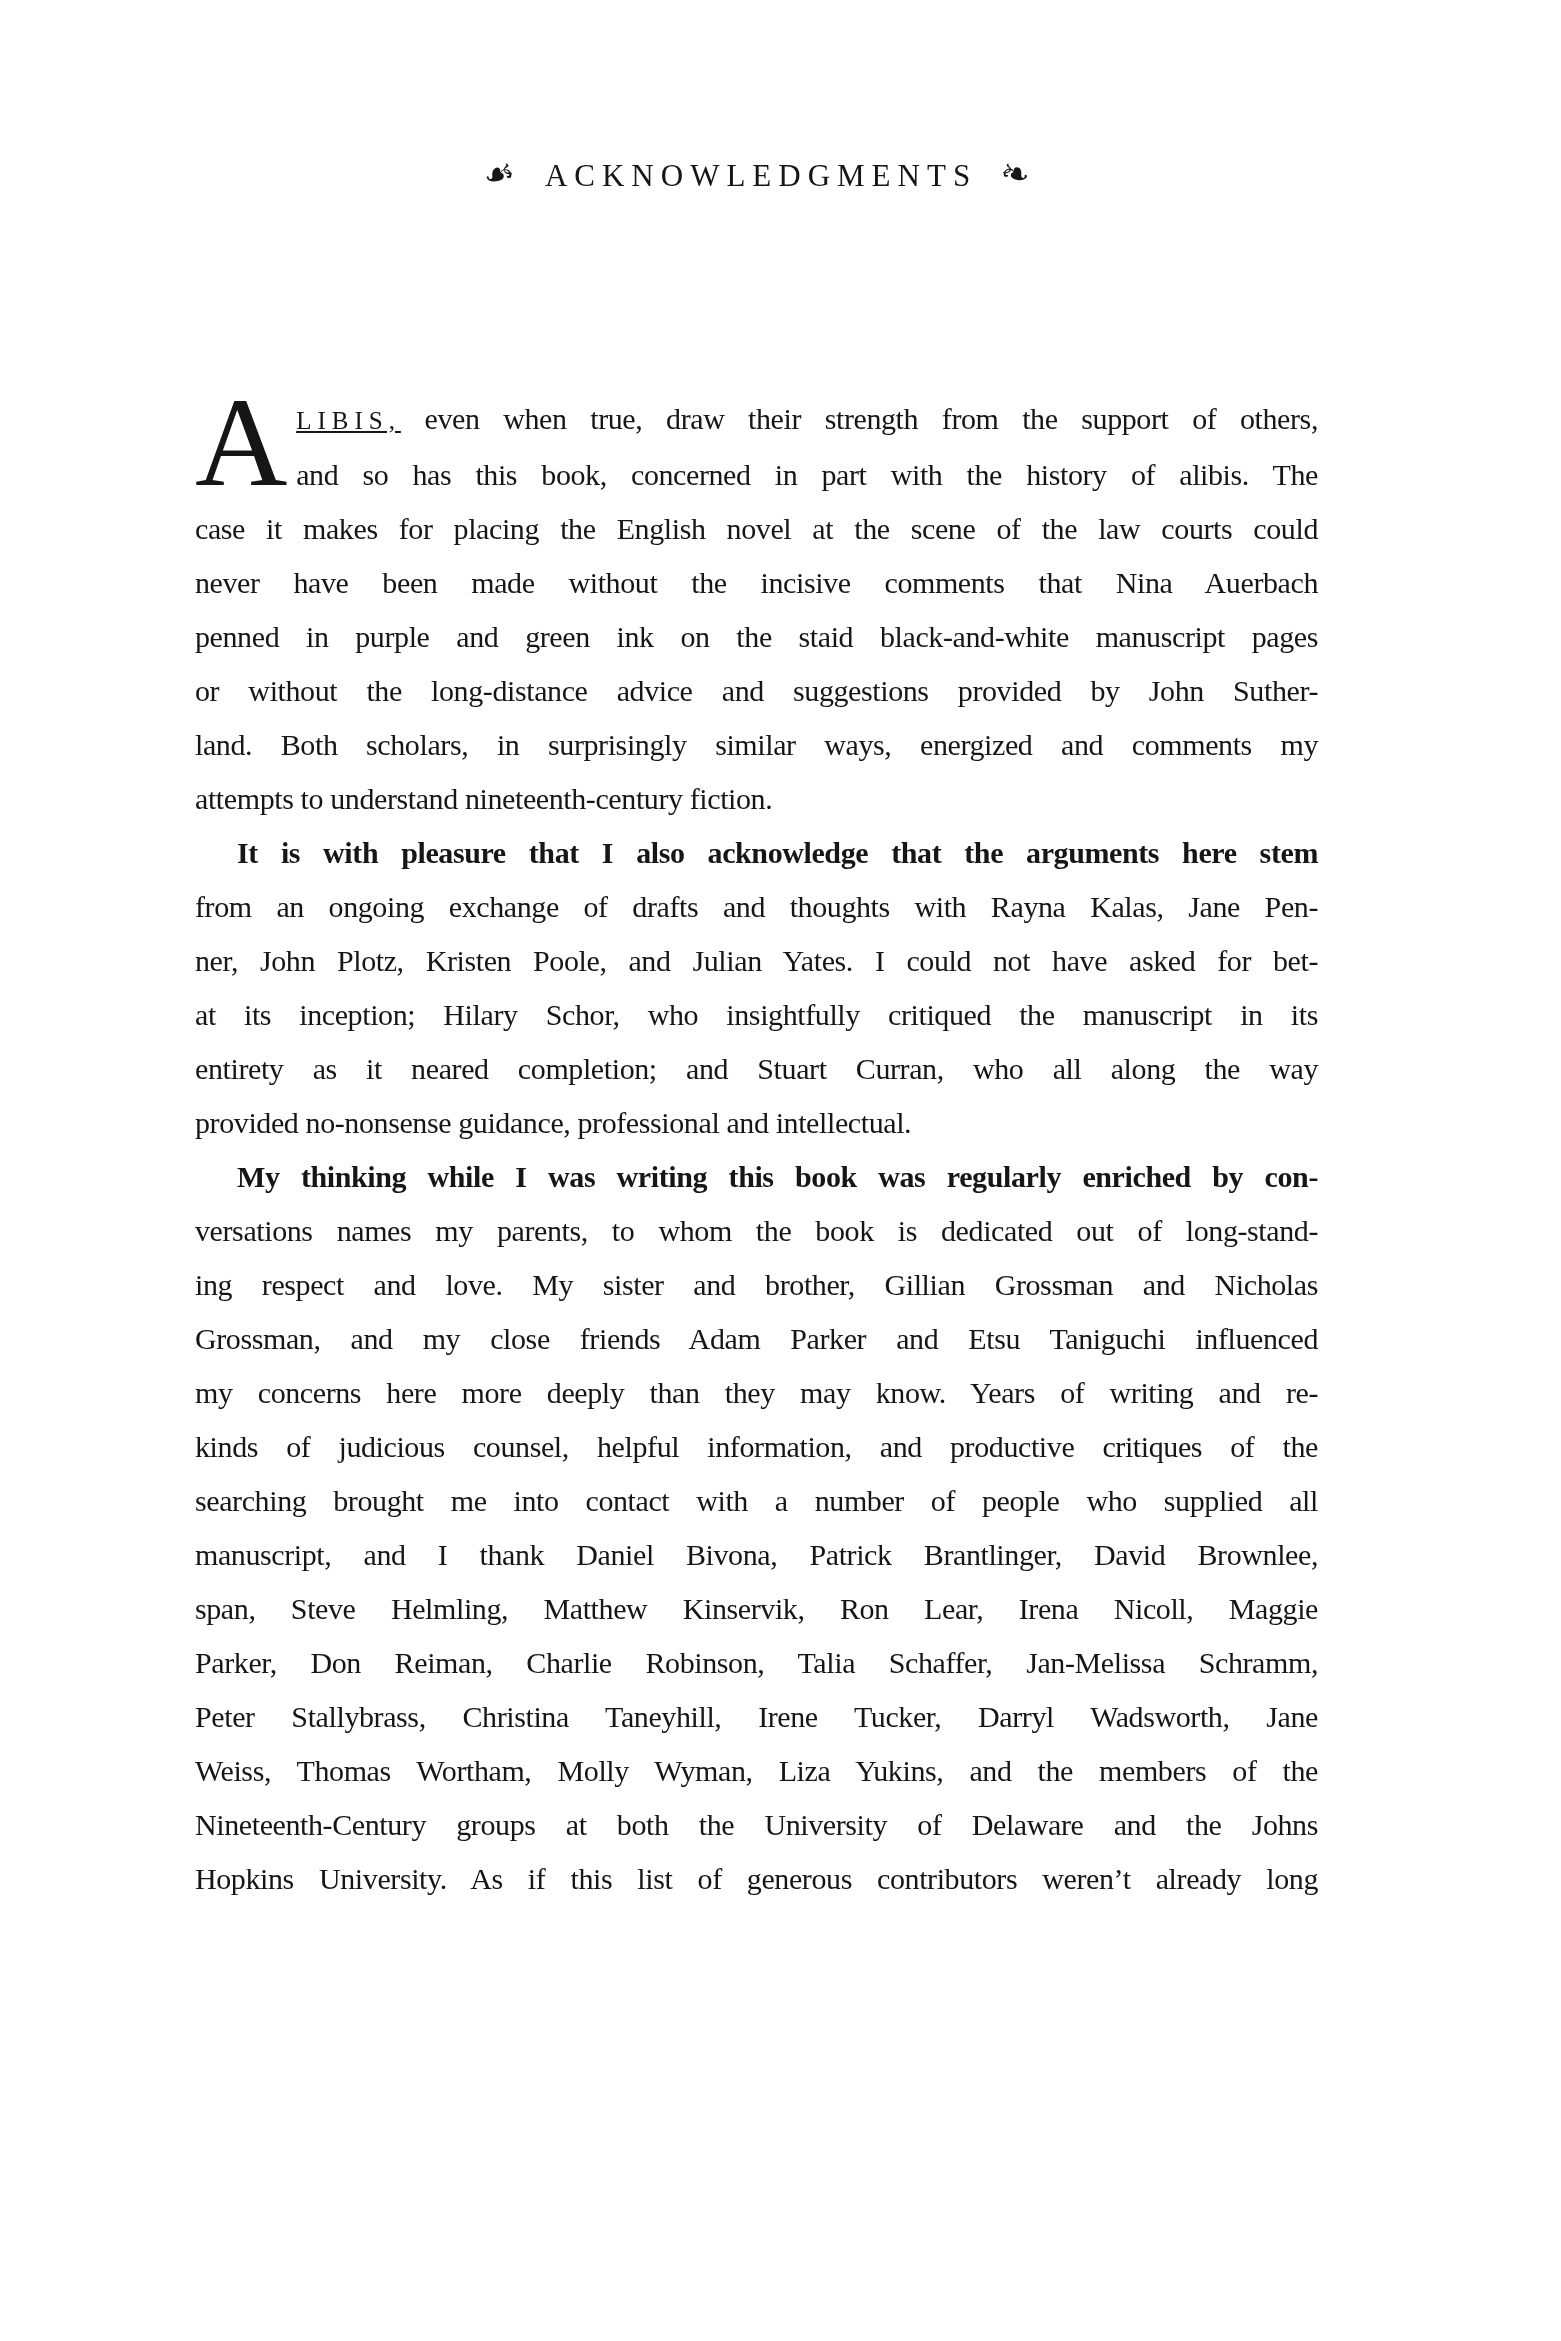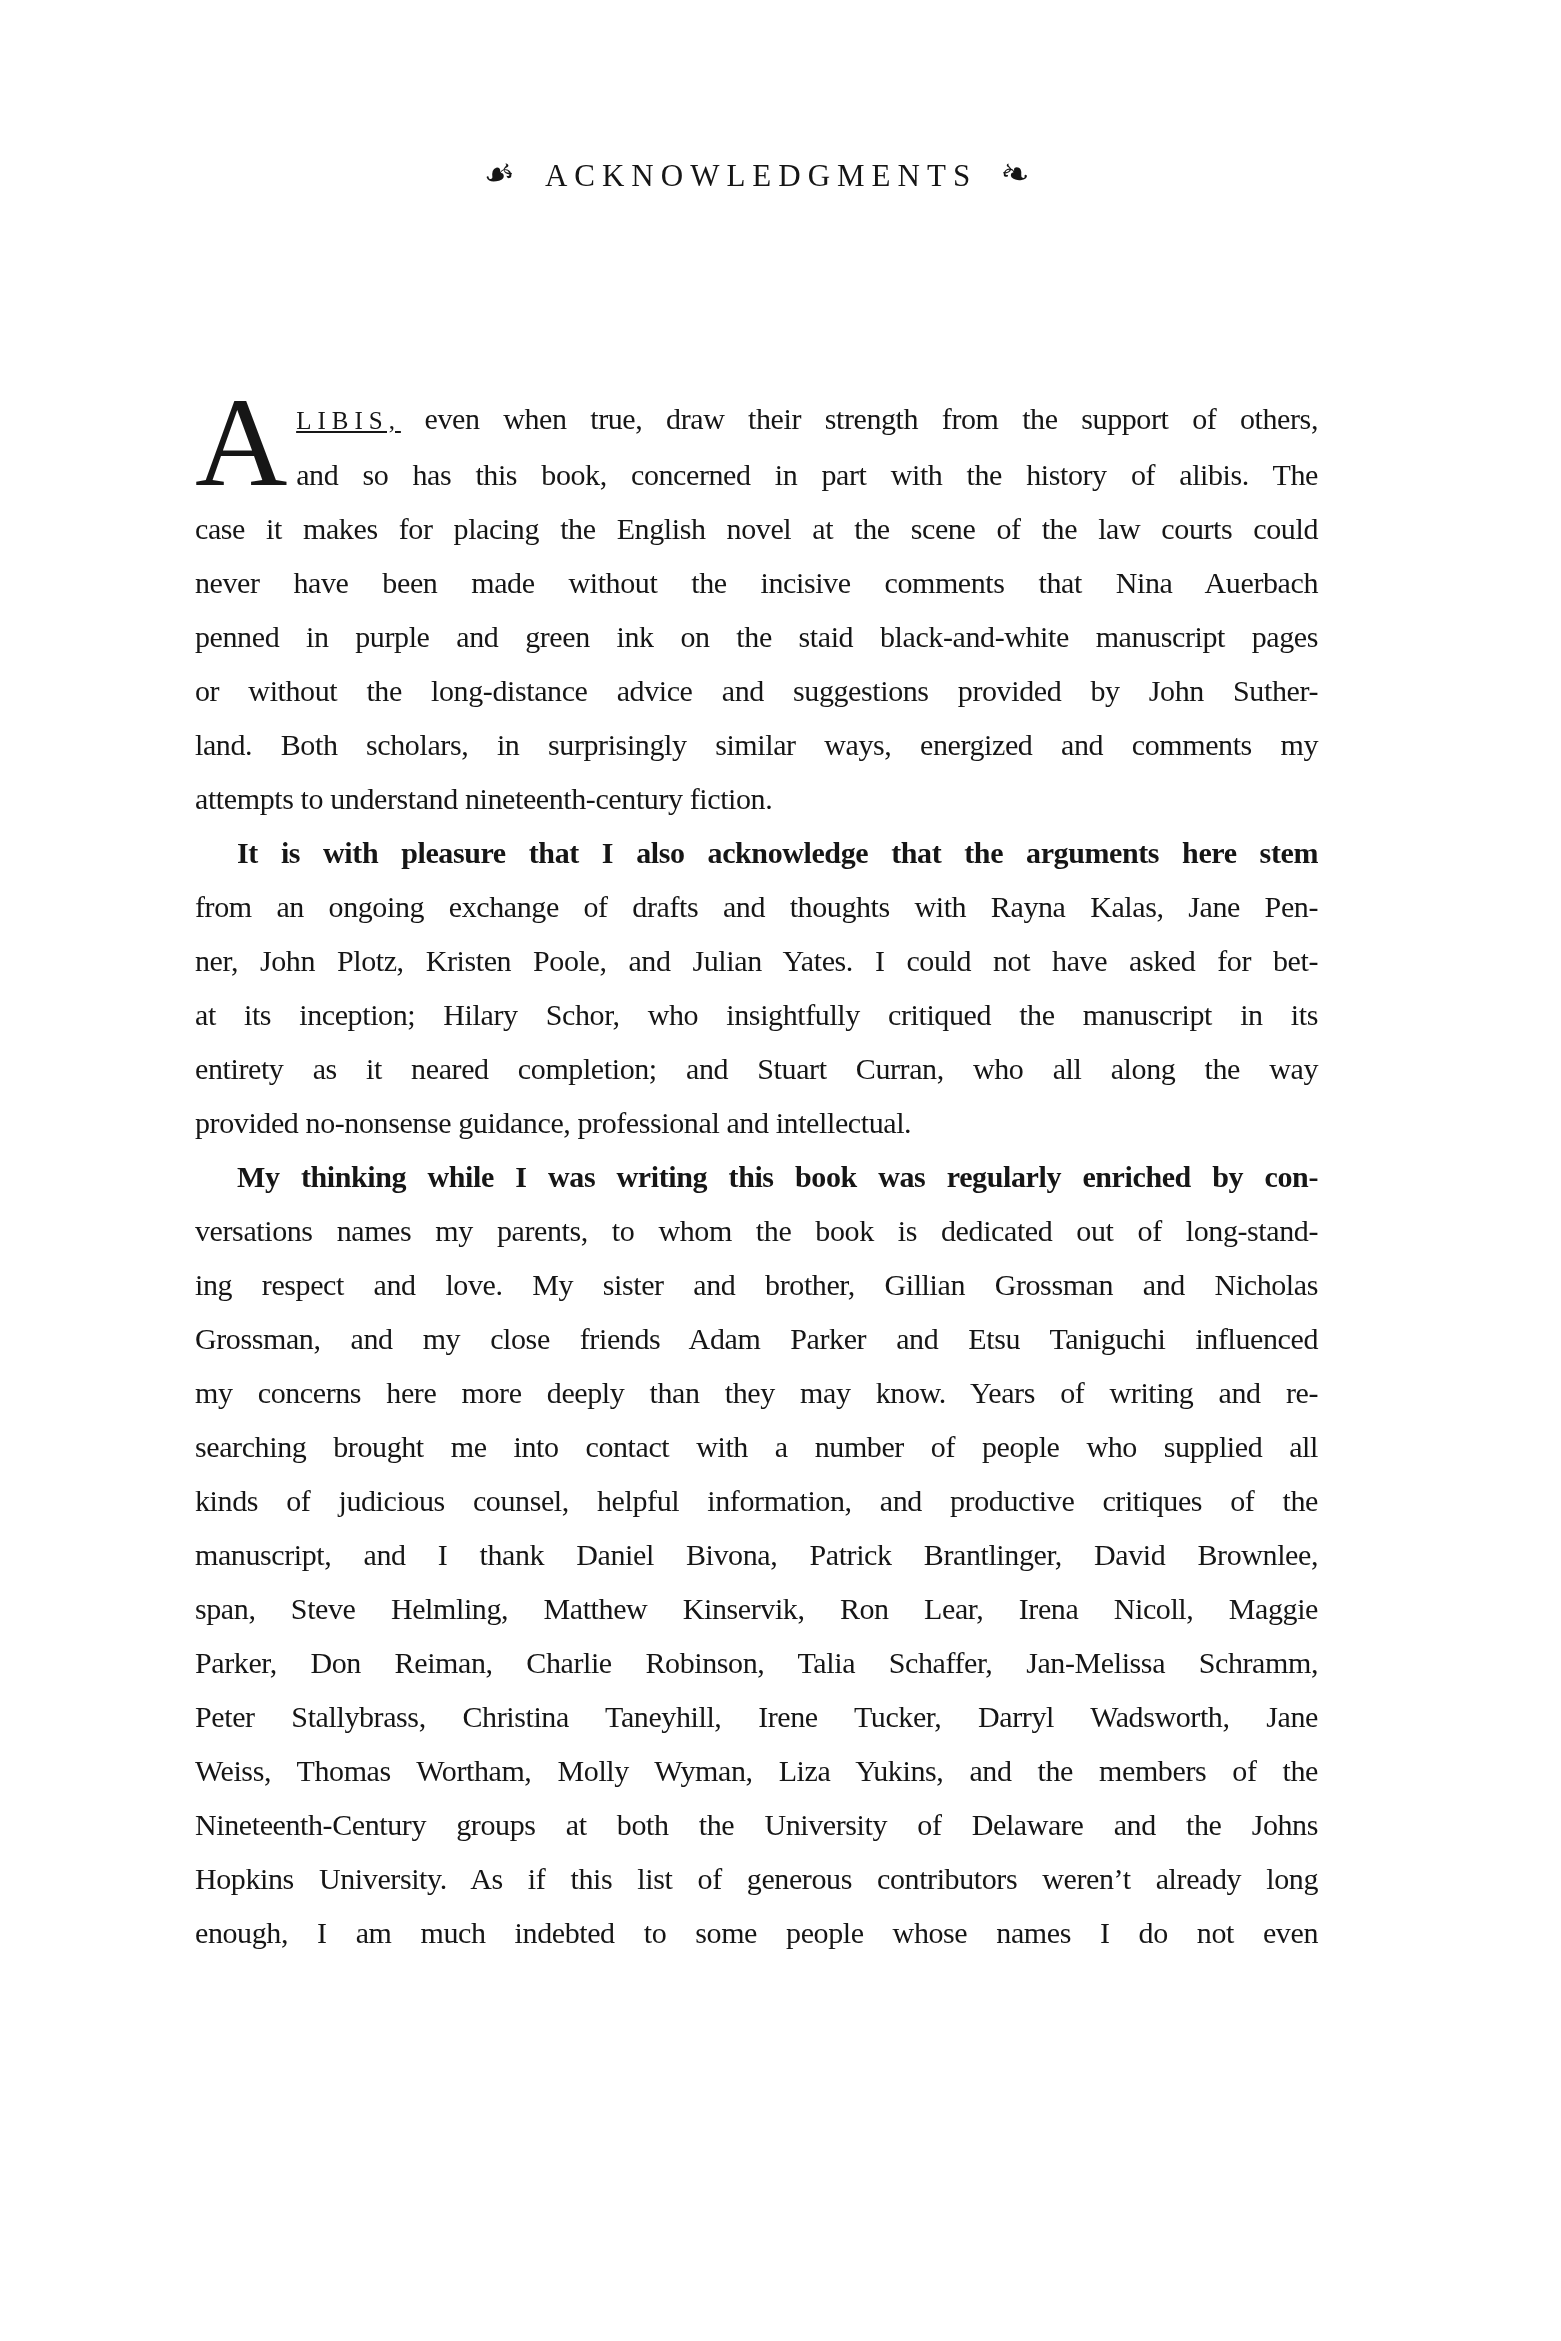--- a/index.html
+++ b/index.html
@@ -107,28 +107,27 @@
         </div>
     </section>
 
     <section class="paragraph p-indent">
       <div class="lines">
           <div class="line">My thinking while I was writing this book was regularly enriched by con-</div>
           <div class="line">versations names my parents, to whom the book is dedicated out of long-stand-</div>
           <div class="line">ing respect and love. My sister and brother, Gillian Grossman and Nicholas</div>
           <div class="line">Grossman, and my close friends Adam Parker and Etsu Taniguchi influenced</div>
           <div class="line">my concerns here more deeply than they may know. Years of writing and re-</div>
+          <div class="line">kinds of judicious counsel, helpful information, and productive critiques of the</div>
           <div class="line">searching brought me into contact with a number of people who supplied all</div>
-          <div class="line">kinds of judicious counsel, helpful information, and productive critiques of the</div>
           <div class="line">manuscript, and I thank Daniel Bivona, Patrick Brantlinger, David Brownlee,</div>
           <div class="line">span, Steve Helmling, Matthew Kinservik, Ron Lear, Irena Nicoll, Maggie</div>
           <div class="line">Parker, Don Reiman, Charlie Robinson, Talia Schaffer, Jan-Melissa Schramm,</div>
           <div class="line">Peter Stallybrass, Christina Taneyhill, Irene Tucker, Darryl Wadsworth, Jane</div>
           <div class="line">Weiss, Thomas Wortham, Molly Wyman, Liza Yukins, and the members of the</div>
           <div class="line">Nineteenth-Century groups at both the University of Delaware and the Johns</div>
           <div class="line">Hopkins University. As if this list of generous contributors weren’t already long</div>
-          <div class="line">enough, I am much indebted to some people whose names I do not even</div>
         </div>
     </section>
 
   </main>
 </div>
 
 
 </body></html>

